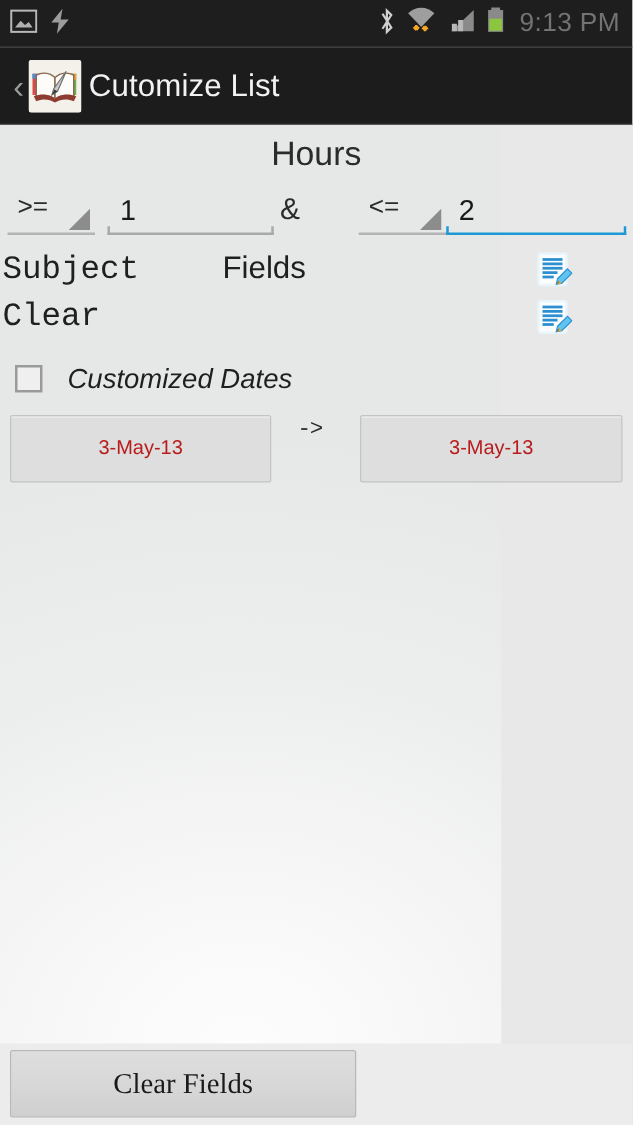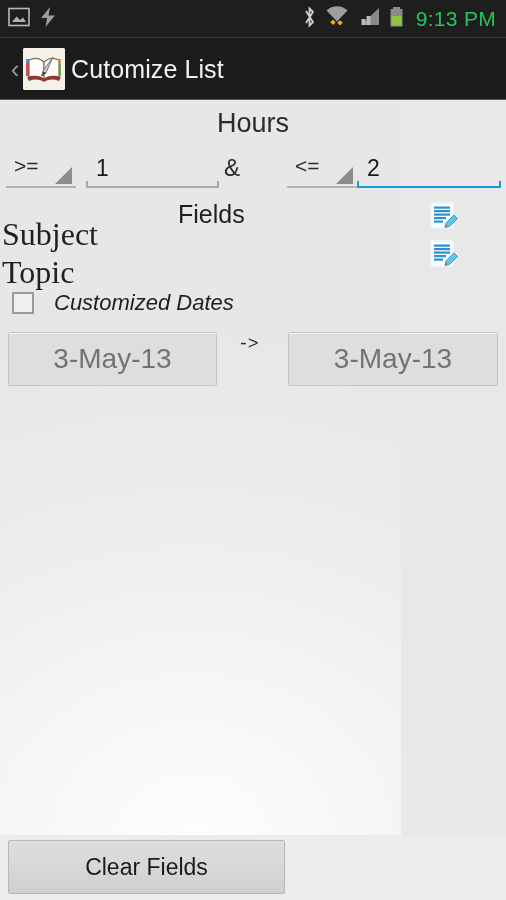--- a/index.html
+++ b/index.html
@@ -38,21 +38,21 @@
     gap: 9px;
   }
   .sb-right {
     margin-left: auto;
     display: flex;
     align-items: center;
     gap: 7px;
   }
   .sb-icon { display: block; }
   .sb-time {
-    color: #22c55e;
+    color: #737373;
     font-size: 21px;
     letter-spacing: 0.3px;
     margin-left: 4px;
     font-family: "Liberation Sans", sans-serif;
   }
   .sb-divider {
     position: absolute;
     left: 0; top: 37px;
     width: 506px; height: 1px;
     background: #3a3a3a;
@@ -204,24 +204,24 @@
     position: absolute;
     left: 0;
     width: 506px;
     height: 38px;
   }
   #row-subject { top: 100px; }
   #row-topic   { top: 138px; }
   .kv-key {
     position: absolute;
     left: 2px;
-    top: 16px;
-    font-size: 32px;
+    top: 0;
+    font-size: 26px;
     color: #1f1f1f;
-    font-family: Liberation Serif, serif;
+    font-family: Liberation Mono, monospace;
   }
   .kv-val {
     position: absolute;
     left: 178px;
     top: 0;
     font-size: 25px;
     color: #1f1f1f;
     font-family: "Liberation Sans", sans-serif;
   }
   .kv-val.placeholder { color: #8d8d8d; }
@@ -271,22 +271,22 @@
     position: absolute;
     top: 0;
     height: 54px;
     background: #dedede;
     border: 1px solid #c4c4c4;
     border-radius: 2px;
     box-sizing: border-box;
     display: flex;
     align-items: center;
     justify-content: center;
-    font-size: 28px;
-    color: #737373;
+    font-size: 16px;
+    color: #b91c1c;
     font-family: "Liberation Sans", sans-serif;
     box-shadow: 0 1px 0 rgba(255,255,255,0.7) inset;
   }
   #date-from { left: 8px; width: 209px; }
   #date-to   { left: 288px; width: 210px; }
   .date-arrow {
     position: absolute;
     left: 238px;
     top: 2px;
     font-size: 18px;
@@ -309,21 +309,21 @@
     height: 54px;
     background: linear-gradient(to bottom, #dedede 0%, #d6d6d6 60%, #cfcfcf 100%);
     border: 1px solid #b8b8b8;
     border-radius: 2px;
     box-sizing: border-box;
     display: flex;
     align-items: center;
     justify-content: center;
     font-size: 23px;
     color: #1a1a1a;
-    font-family: Liberation Sans, sans-serif;
+    font-family: Liberation Serif, serif;
     cursor: pointer;
   }
   #btn-clear { left: 8px;   width: 277px; }
   #btn-done  { left = 0; left: 293px; width: 205px; }
 </style>
 </head>
 <body>
 
 <div id="screen">
 
@@ -437,21 +437,21 @@
             <rect x="6" y="19.5" width="9" height="2.2"></rect>
           </g>
           <path d="M18 22 L26 14 L29.5 17.5 L21.5 25.5 L17 26.5 Z" fill="#5fc4ef" stroke="#2b8fd0" stroke-width="0.9"></path>
           <path d="M17 26.5 L21.5 25.5 L19.3 23.4 Z" fill="#d9a441"></path>
           <path d="M17 26.5 L18.6 25.2 L19.3 23.4 Z" fill="#3a3a3a"></path>
         </svg>
       </span>
     </div>
 
     <div class="kv-row" id="row-topic">
-      <span class="kv-key">Topic</span>
+      <span class="kv-key">Clear</span>
       <span class="edit-icon">
         <svg width="30" height="30" viewBox="0 0 30 30">
           <rect x="2" y="1" width="24" height="27" rx="3" fill="#eaf6fd"></rect>
           <rect x="4" y="3" width="20" height="23" fill="#fbfdff"></rect>
           <g fill="#2b8fd0">
             <rect x="6" y="5.5" width="16" height="2.2"></rect>
             <rect x="6" y="9" width="16" height="2.2"></rect>
             <rect x="6" y="12.5" width="16" height="2.2"></rect>
             <rect x="6" y="16" width="12" height="2.2"></rect>
             <rect x="6" y="19.5" width="9" height="2.2"></rect>

